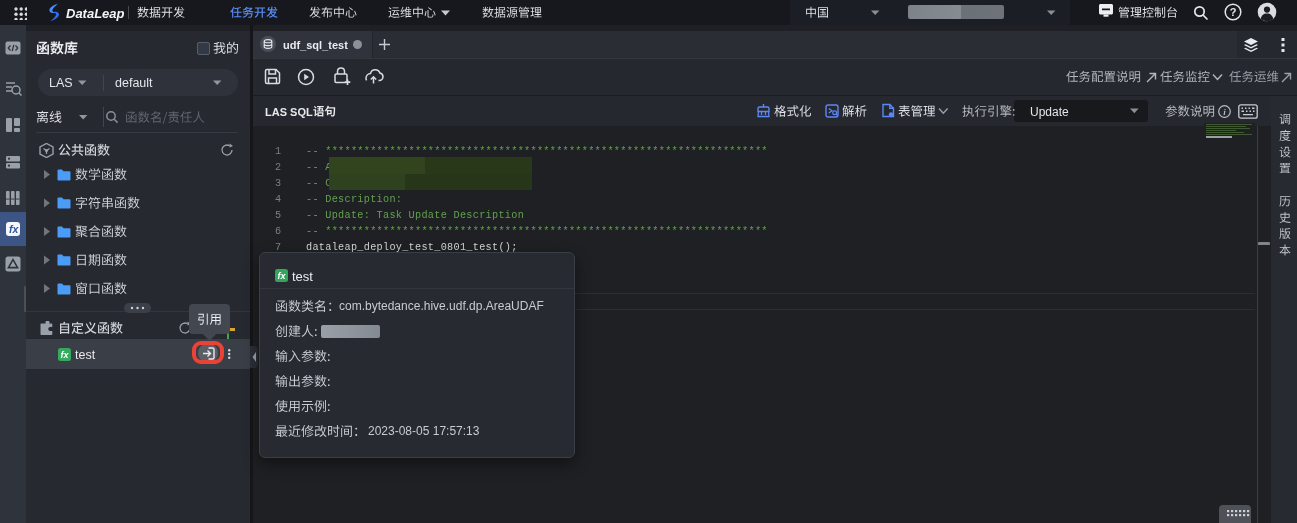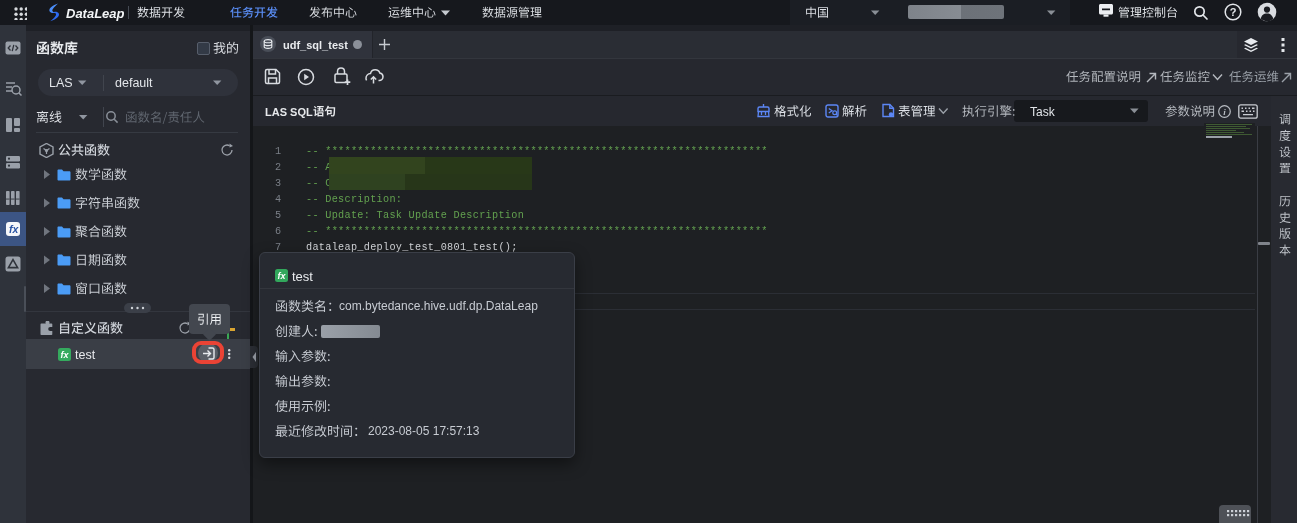--- a/index.html
+++ b/index.html
@@ -208,21 +208,21 @@
 <path d="M3.8 4.5 L7 6.8 L3.8 9" stroke-width="1.3"></path>
     <circle cx="9.7" cy="8.7" r="1.9" stroke-width="1.2"></circle>
     <path d="M11 10 L12.3 11.3" stroke-width="1.2"></path>
   </svg>
 <svg style="position:absolute;left:881px;top:103px;width:14px;height:15px;" viewBox="0 0 14 15" fill="none" stroke="#5c87f6" stroke-width="1.4">
 <path d="M2 1.5 H8.8 L12.5 5.2 V13.5 H2 Z"></path>
     <path d="M8.8 1.5 V5.2 H12.5"></path>
 <circle cx="10" cy="11.5" r="2.2" fill="#5c87f6" stroke="none"></circle>
   </svg>
 <div style="position:absolute;left:1014px;top:100px;width:134px;height:22px;background:#17191d;border-radius:3px"></div>
-<div style="position:absolute;left:1030px;top:111.5px;transform:translateY(-50%);font:400 12px 'Liberation Sans', sans-serif;color:#e2e5e9;white-space:pre;">Task</div>
+<div style="position:absolute;left:1030px;top:111.5px;transform:translateY(-50%);font:400 12px 'Liberation Sans', sans-serif;color:#e2e5e9;white-space:pre;">Update</div>
 <svg style="position:absolute;left:1218px;top:105px;width:13px;height:13px;" viewBox="0 0 13 13">
 <circle cx="6.5" cy="6.5" r="5.8" fill="none" stroke="#b9bdc3" stroke-width="1.2"></circle>
 <text x="6.5" y="9.6" font-family="Liberation Serif" font-size="9" font-style="italic" font-weight="700" fill="#b9bdc3" text-anchor="middle">i</text>
   </svg>
 <svg style="position:absolute;left:1238px;top:104px;width:20px;height:15px;" viewBox="0 0 20 15" fill="none" stroke="#c9ccd2" stroke-width="1.3">
 <rect x="0.8" y="0.8" width="18.4" height="13.4" rx="2"></rect>
 <path d="M3.5 4.2 h1.5 M7 4.2 h1.5 M10.5 4.2 h1.5 M14 4.2 h2.5 M3.5 7.3 h2.5 M8 7.3 h1.5 M11.5 7.3 h1.5 M15 7.3 h1.5 M5 10.6 h10" stroke-width="1.4"></path>
   </svg>
 <div style="position:absolute;left:253px;top:144px;width:28px;text-align:right;font:10.2px 'Liberation Mono', monospace;color:#7a7f87;">
     <div style="height:16px;line-height:16px;">1</div>
@@ -262,21 +262,21 @@
     <rect x="8" y="4" width="2.2" height="2.2"></rect>
     <rect x="12" y="4" width="2.2" height="2.2"></rect>
     <rect x="16" y="4" width="2.2" height="2.2"></rect>
     <rect x="20" y="4" width="2.2" height="2.2"></rect>
   </svg>
 <div style="position:absolute;left:259px;top:252px;width:316px;height:206px;background:#272a31;border:1px solid #3a3e47;border-radius:6px;box-sizing:border-box;box-shadow:0 6px 16px rgba(0,0,0,.45)"></div>
 <div style="position:absolute;left:275px;top:269px;width:13px;height:13px;background:#32a75c;border-radius:2.5px"></div>
 <div style="position:absolute;left:277.5px;top:275.5px;transform:translateY(-50%);font:700 9px 'Liberation Sans', sans-serif;color:#ffffff;white-space:pre;font-style:italic;">fx</div>
 <div style="position:absolute;left:292px;top:275.5px;transform:translateY(-50%);font:400 13px 'Liberation Sans', sans-serif;color:#e9ebee;white-space:pre;">test</div>
 <div style="position:absolute;left:260px;top:288px;width:314px;height:1px;background:#33363d"></div>
-<div style="position:absolute;left:339px;top:306.4px;transform:translateY(-50%);font:400 12px 'Liberation Sans', sans-serif;color:#c7cbd2;white-space:pre;">com.bytedance.hive.udf.dp.DataLeap</div>
+<div style="position:absolute;left:339px;top:306.4px;transform:translateY(-50%);font:400 12px 'Liberation Sans', sans-serif;color:#c7cbd2;white-space:pre;">com.bytedance.hive.udf.dp.AreaUDAF</div>
 <div style="position:absolute;left:321px;top:325px;width:59px;height:13px;background:linear-gradient(90deg,#9aa0a8,#848a92);border-radius:2px"></div>
 <div style="position:absolute;left:368px;top:431.4px;transform:translateY(-50%);font:400 12px 'Liberation Sans', sans-serif;color:#c7cbd2;white-space:pre;">2023-08-05 17:57:13</div>
 <svg style="position:absolute;left:0;top:0;width:1297px;height:523px;pointer-events:none;" viewBox="0 0 1297 523">
     <defs>
       <path id="r6570" d="M443 -821C425 -782 393 -723 368 -688L417 -664C443 -697 477 -747 506 -793ZM88 -793C114 -751 141 -696 150 -661L207 -686C198 -722 171 -776 143 -815ZM410 -260C387 -208 355 -164 317 -126C279 -145 240 -164 203 -180C217 -204 233 -231 247 -260ZM110 -153C159 -134 214 -109 264 -83C200 -37 123 -5 41 14C54 28 70 54 77 72C169 47 254 8 326 -50C359 -30 389 -11 412 6L460 -43C437 -59 408 -77 375 -95C428 -152 470 -222 495 -309L454 -326L442 -323H278L300 -375L233 -387C226 -367 216 -345 206 -323H70V-260H175C154 -220 131 -183 110 -153ZM257 -841V-654H50V-592H234C186 -527 109 -465 39 -435C54 -421 71 -395 80 -378C141 -411 207 -467 257 -526V-404H327V-540C375 -505 436 -458 461 -435L503 -489C479 -506 391 -562 342 -592H531V-654H327V-841ZM629 -832C604 -656 559 -488 481 -383C497 -373 526 -349 538 -337C564 -374 586 -418 606 -467C628 -369 657 -278 694 -199C638 -104 560 -31 451 22C465 37 486 67 493 83C595 28 672 -41 731 -129C781 -44 843 24 921 71C933 52 955 26 972 12C888 -33 822 -106 771 -198C824 -301 858 -426 880 -576H948V-646H663C677 -702 689 -761 698 -821ZM809 -576C793 -461 769 -361 733 -276C695 -366 667 -468 648 -576Z"></path>
       <path id="r636e" d="M484 -238V81H550V40H858V77H927V-238H734V-362H958V-427H734V-537H923V-796H395V-494C395 -335 386 -117 282 37C299 45 330 67 344 79C427 -43 455 -213 464 -362H663V-238ZM468 -731H851V-603H468ZM468 -537H663V-427H467L468 -494ZM550 -22V-174H858V-22ZM167 -839V-638H42V-568H167V-349C115 -333 67 -319 29 -309L49 -235L167 -273V-14C167 0 162 4 150 4C138 5 99 5 56 4C65 24 75 55 77 73C140 74 179 71 203 59C228 48 237 27 237 -14V-296L352 -334L341 -403L237 -370V-568H350V-638H237V-839Z"></path>
       <path id="r5f00" d="M649 -703V-418H369V-461V-703ZM52 -418V-346H288C274 -209 223 -75 54 28C74 41 101 66 114 84C299 -33 351 -189 365 -346H649V81H726V-346H949V-418H726V-703H918V-775H89V-703H293V-461L292 -418Z"></path>
       <path id="r53d1" d="M673 -790C716 -744 773 -680 801 -642L860 -683C832 -719 774 -781 731 -826ZM144 -523C154 -534 188 -540 251 -540H391C325 -332 214 -168 30 -57C49 -44 76 -15 86 1C216 -79 311 -181 381 -305C421 -230 471 -165 531 -110C445 -49 344 -7 240 18C254 34 272 62 280 82C392 51 498 5 589 -61C680 6 789 54 917 83C928 62 948 32 964 16C842 -7 736 -50 648 -108C735 -185 803 -285 844 -413L793 -437L779 -433H441C454 -467 467 -503 477 -540H930L931 -612H497C513 -681 526 -753 537 -830L453 -844C443 -762 429 -685 411 -612H229C257 -665 285 -732 303 -797L223 -812C206 -735 167 -654 156 -634C144 -612 133 -597 119 -594C128 -576 140 -539 144 -523ZM588 -154C520 -212 466 -281 427 -361H742C706 -279 652 -211 588 -154Z"></path>
       <path id="m4efb" d="M350 -43V47H948V-43H693V-329H962V-421H693V-684C779 -701 861 -721 929 -744L859 -824C735 -779 525 -740 342 -716C352 -694 366 -659 370 -635C443 -644 520 -654 597 -667V-421H310V-329H597V-43ZM282 -843C223 -689 123 -539 18 -443C36 -420 65 -369 75 -346C110 -380 145 -420 178 -464V83H271V-603C311 -670 347 -742 375 -813Z"></path>
       <path id="m52a1" d="M434 -380C430 -346 424 -315 416 -287H122V-205H384C325 -91 219 -29 54 3C71 22 99 62 108 83C299 34 420 -49 486 -205H775C759 -90 740 -33 717 -16C705 -7 693 -6 671 -6C645 -6 577 -7 512 -13C528 10 541 45 542 70C605 74 666 74 700 72C740 70 767 64 792 41C828 9 851 -69 874 -247C876 -260 878 -287 878 -287H514C521 -314 527 -342 532 -372ZM729 -665C671 -612 594 -570 505 -535C431 -566 371 -605 329 -654L340 -665ZM373 -845C321 -759 225 -662 83 -593C102 -578 128 -543 140 -521C187 -546 229 -574 267 -603C304 -563 348 -528 398 -499C286 -467 164 -447 45 -436C59 -414 75 -377 82 -353C226 -370 373 -400 505 -448C621 -403 759 -377 913 -365C924 -390 946 -428 966 -449C839 -456 721 -471 620 -497C728 -551 819 -621 879 -711L821 -749L806 -745H414C435 -771 453 -799 470 -826Z"></path>

